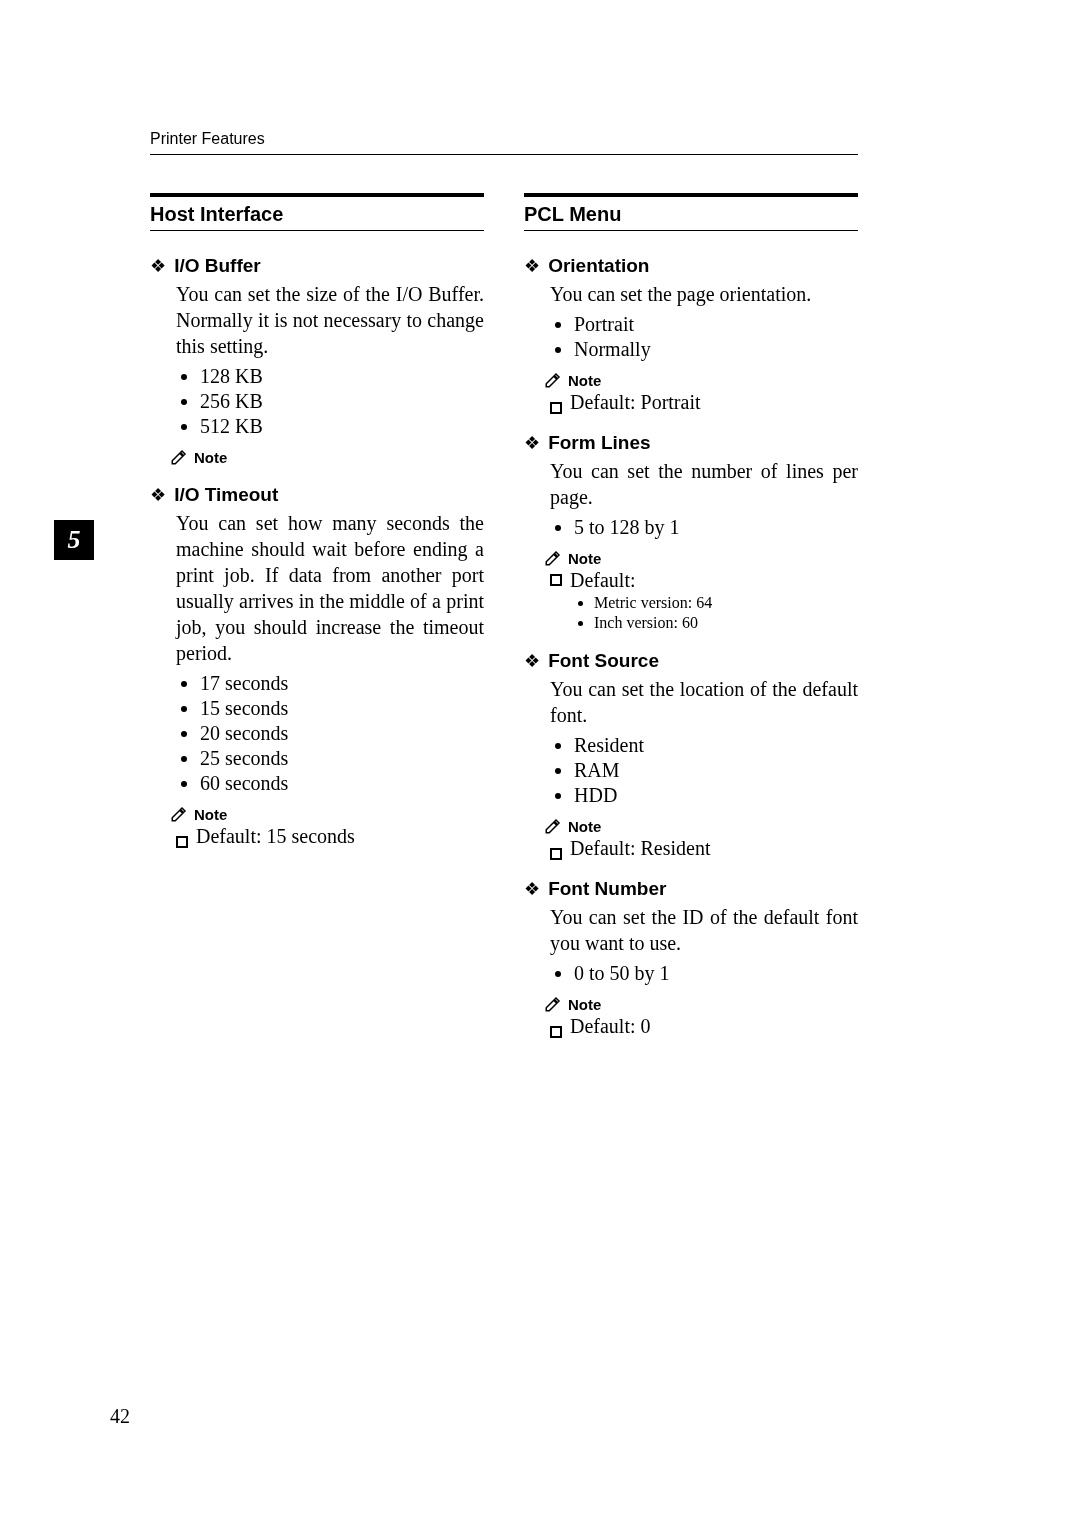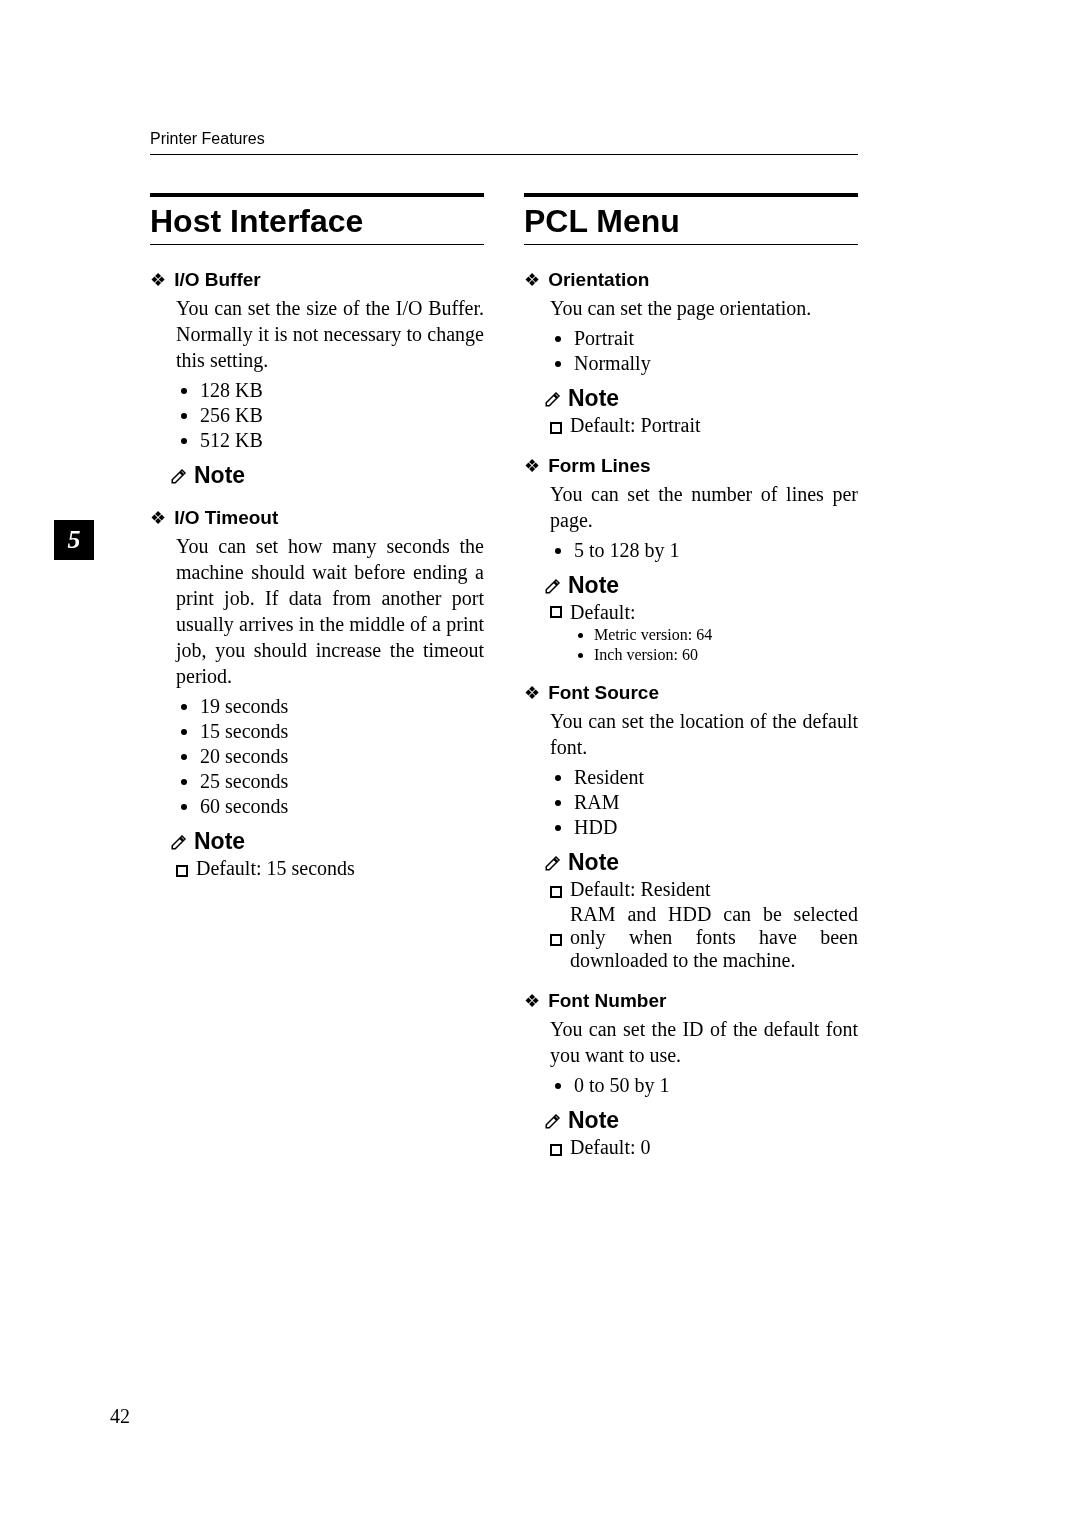--- a/index.html
+++ b/index.html
@@ -31,21 +31,21 @@
     display: flex;
     gap: 40px;
   }
   .col {
     flex: 1 1 0;
     min-width: 0;
   }
   h2.section-title {
     font-family: Arial, Helvetica, sans-serif;
     font-weight: bold;
-    font-size: 32px;
+    font-size: 20px;
     margin: 0;
     padding-bottom: 4px;
     border-top: 4px solid #000;
     border-bottom: 1px solid #000;
     padding-top: 6px;
     margin-bottom: 24px;
   }
   .setting {
     margin-bottom: 18px;
   }
@@ -90,31 +90,31 @@
     margin-bottom: 2px;
   }
   .pencil-icon svg {
     width: 18px;
     height: 18px;
     display: block;
   }
   .note-label {
     font-family: Arial, Helvetica, sans-serif;
     font-weight: bold;
-    font-size: 23px;
+    font-size: 15px;
   }
   .note-items {
     list-style: none;
     margin: 2px 0 10px 26px;
     padding: 0;
     font-size: 20px;
   }
   .note-items > li {
     display: flex;
-    align-items: center;
+    align-items: flex-end;
     gap: 8px;
     margin: 2px 0;
     text-align: justify;
   }
   .note-items > li > .box-icon {
     flex: 0 0 auto;
     margin-top: 5px;
   }
   .note-items > li > .note-text {
     flex: 1 1 auto;
@@ -193,21 +193,21 @@
         </div>
       </div>
 
       <div class="setting">
         <div class="setting-heading">
           <span class="diamond-icon">❖</span>
           <span class="setting-title">I/O Timeout</span>
         </div>
         <p class="setting-desc">You can set how many seconds the machine should wait before ending a print job. If data from another port usually arrives in the middle of a print job, you should increase the timeout period.</p>
         <ul class="options">
-          <li>19 seconds</li>
+          <li>17 seconds</li>
           <li>15 seconds</li>
           <li>20 seconds</li>
           <li>25 seconds</li>
           <li>60 seconds</li>
         </ul>
         <div class="note-heading">
           <span class="pencil-icon">
             <svg viewBox="0 0 24 24">
                 <path d="M3 17l10-10 4 4-10 10H3v-4z M14 6l4 4 2-2-4-4-2 2z" fill="none" stroke="#000" stroke-width="2"></path>
               </svg>
@@ -300,24 +300,20 @@
                 <path d="M3 17l10-10 4 4-10 10H3v-4z M14 6l4 4 2-2-4-4-2 2z" fill="none" stroke="#000" stroke-width="2"></path>
               </svg>
           </span>
           <span class="note-label">Note</span>
         </div>
         <ul class="note-items">
           <li>
             <span class="box-icon"></span>
             <span class="note-text">Default: Resident</span>
           </li>
-          <li>
-            <span class="box-icon"></span>
-            <span class="note-text">RAM and HDD can be selected only when fonts have been downloaded to the machine.</span>
-          </li>
         </ul>
       </div>
 
       <div class="setting">
         <div class="setting-heading">
           <span class="diamond-icon">❖</span>
           <span class="setting-title">Font Number</span>
         </div>
         <p class="setting-desc">You can set the ID of the default font you want to use.</p>
         <ul class="options">

